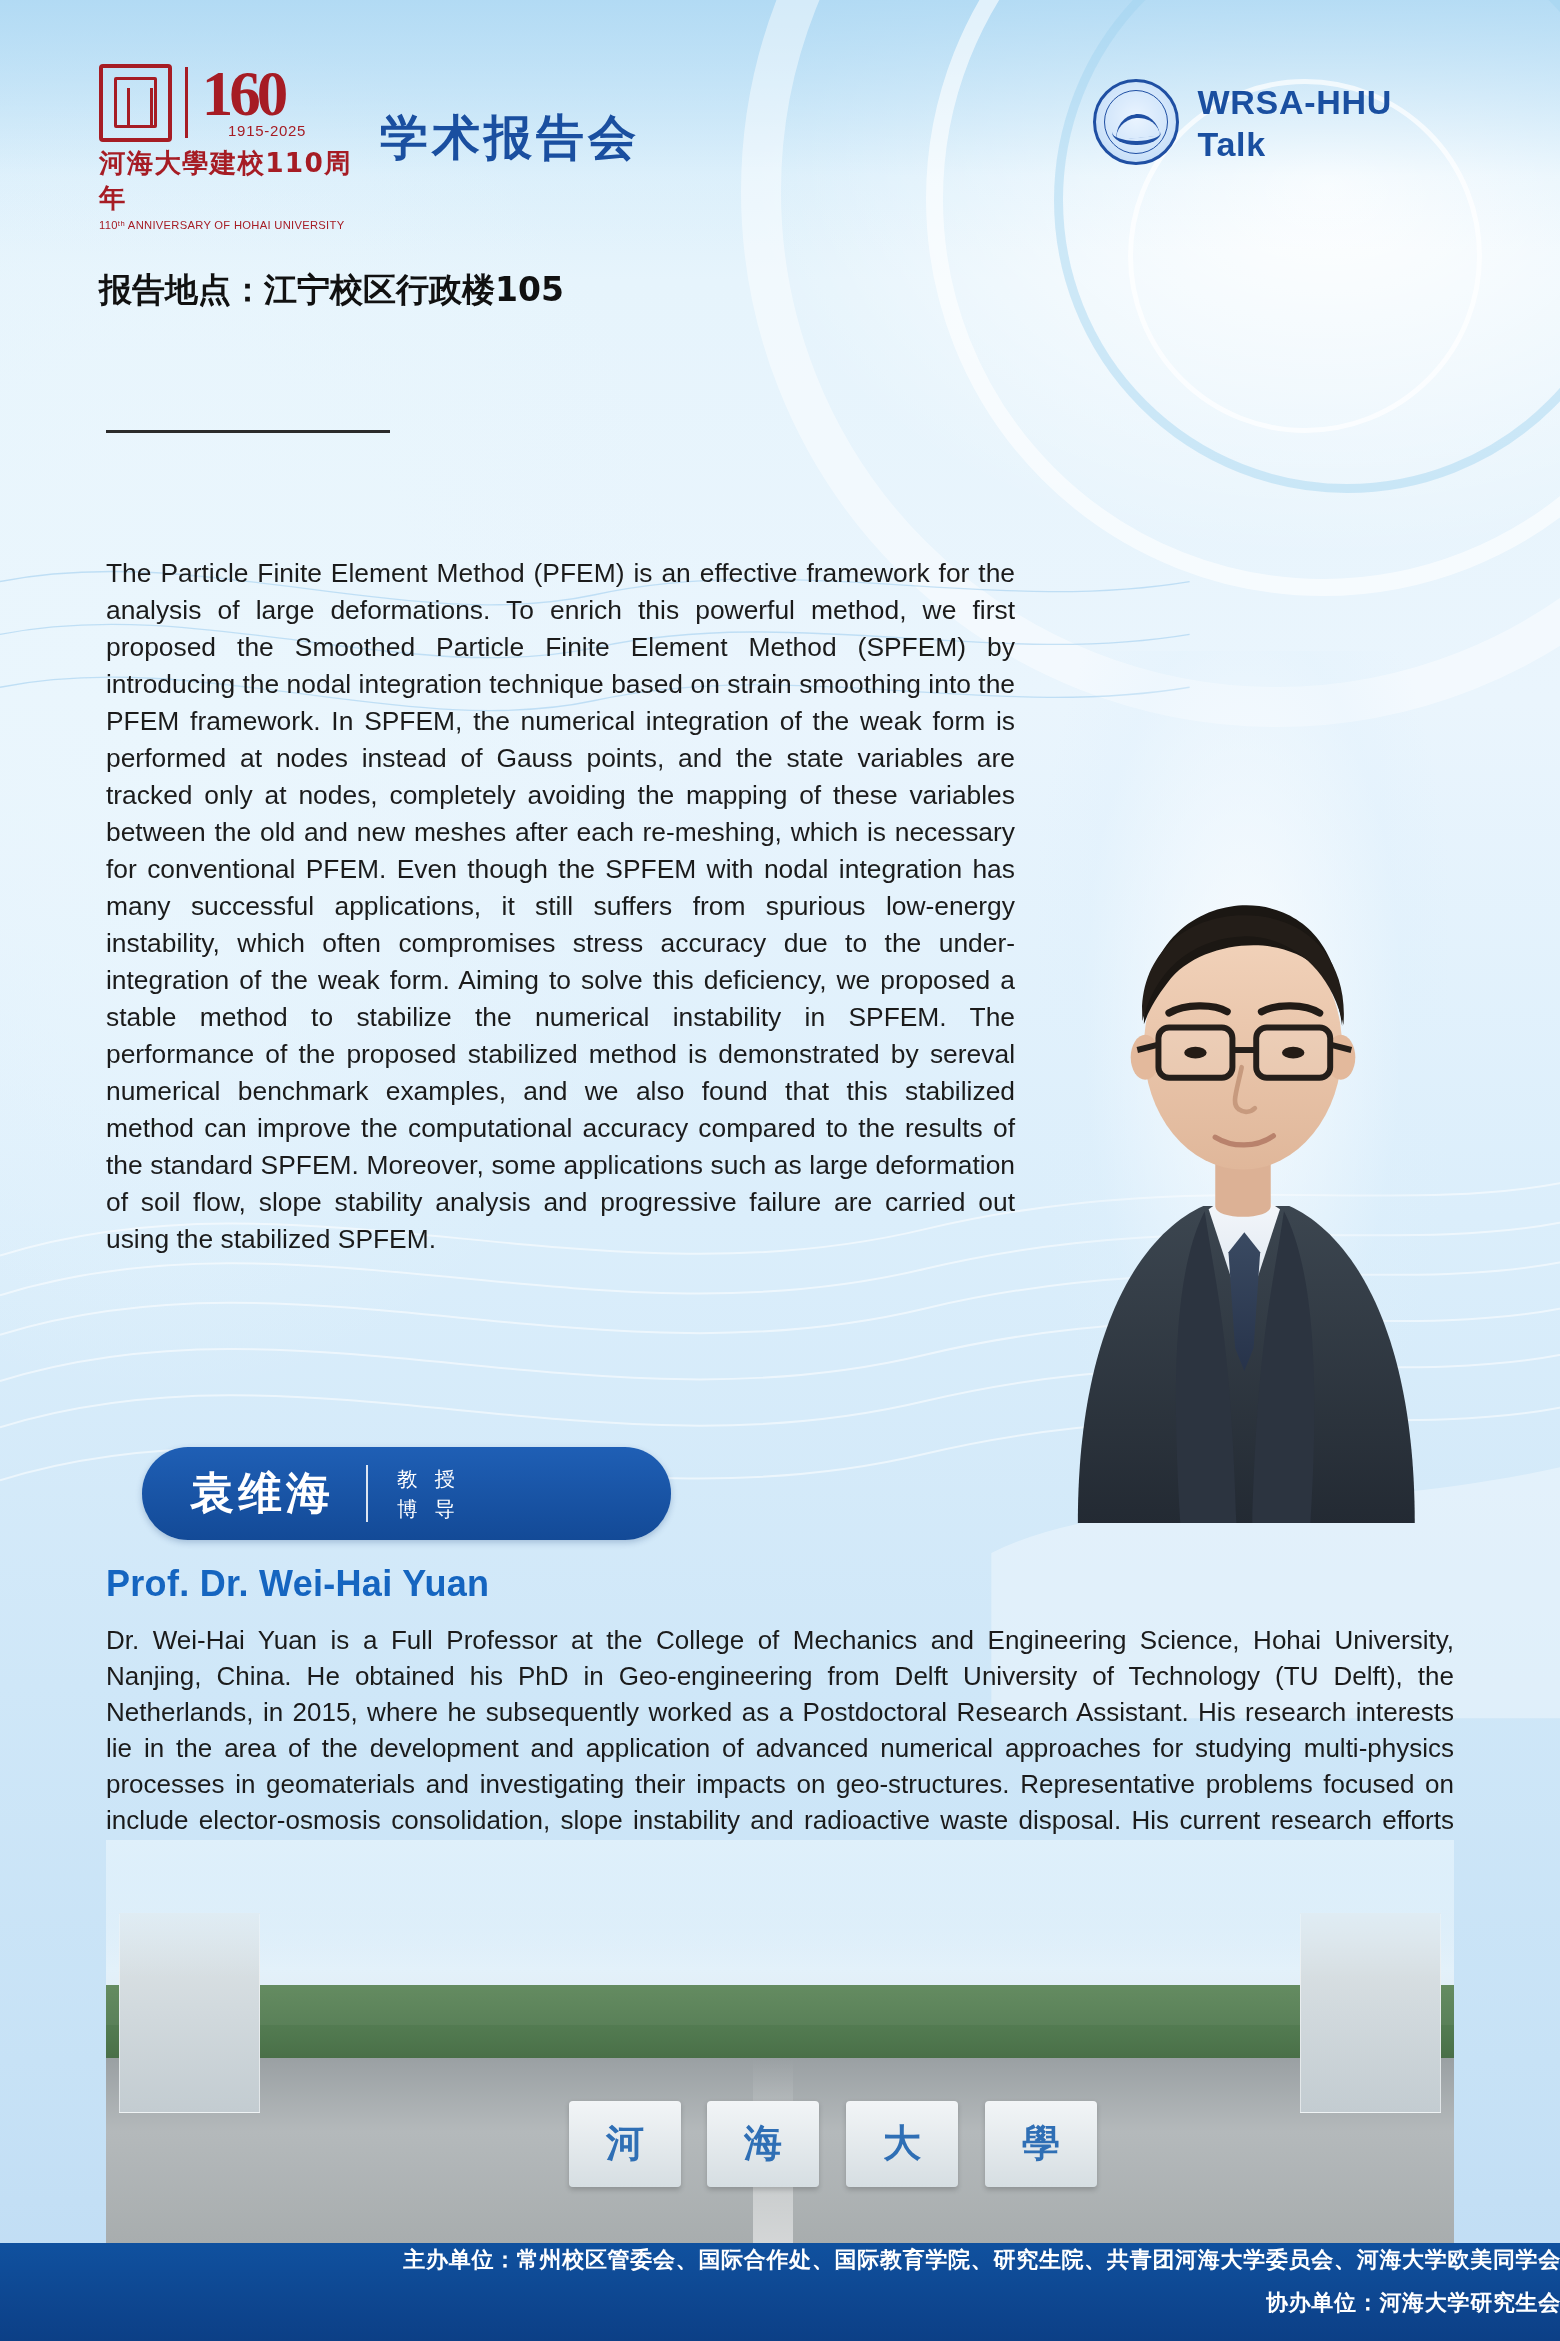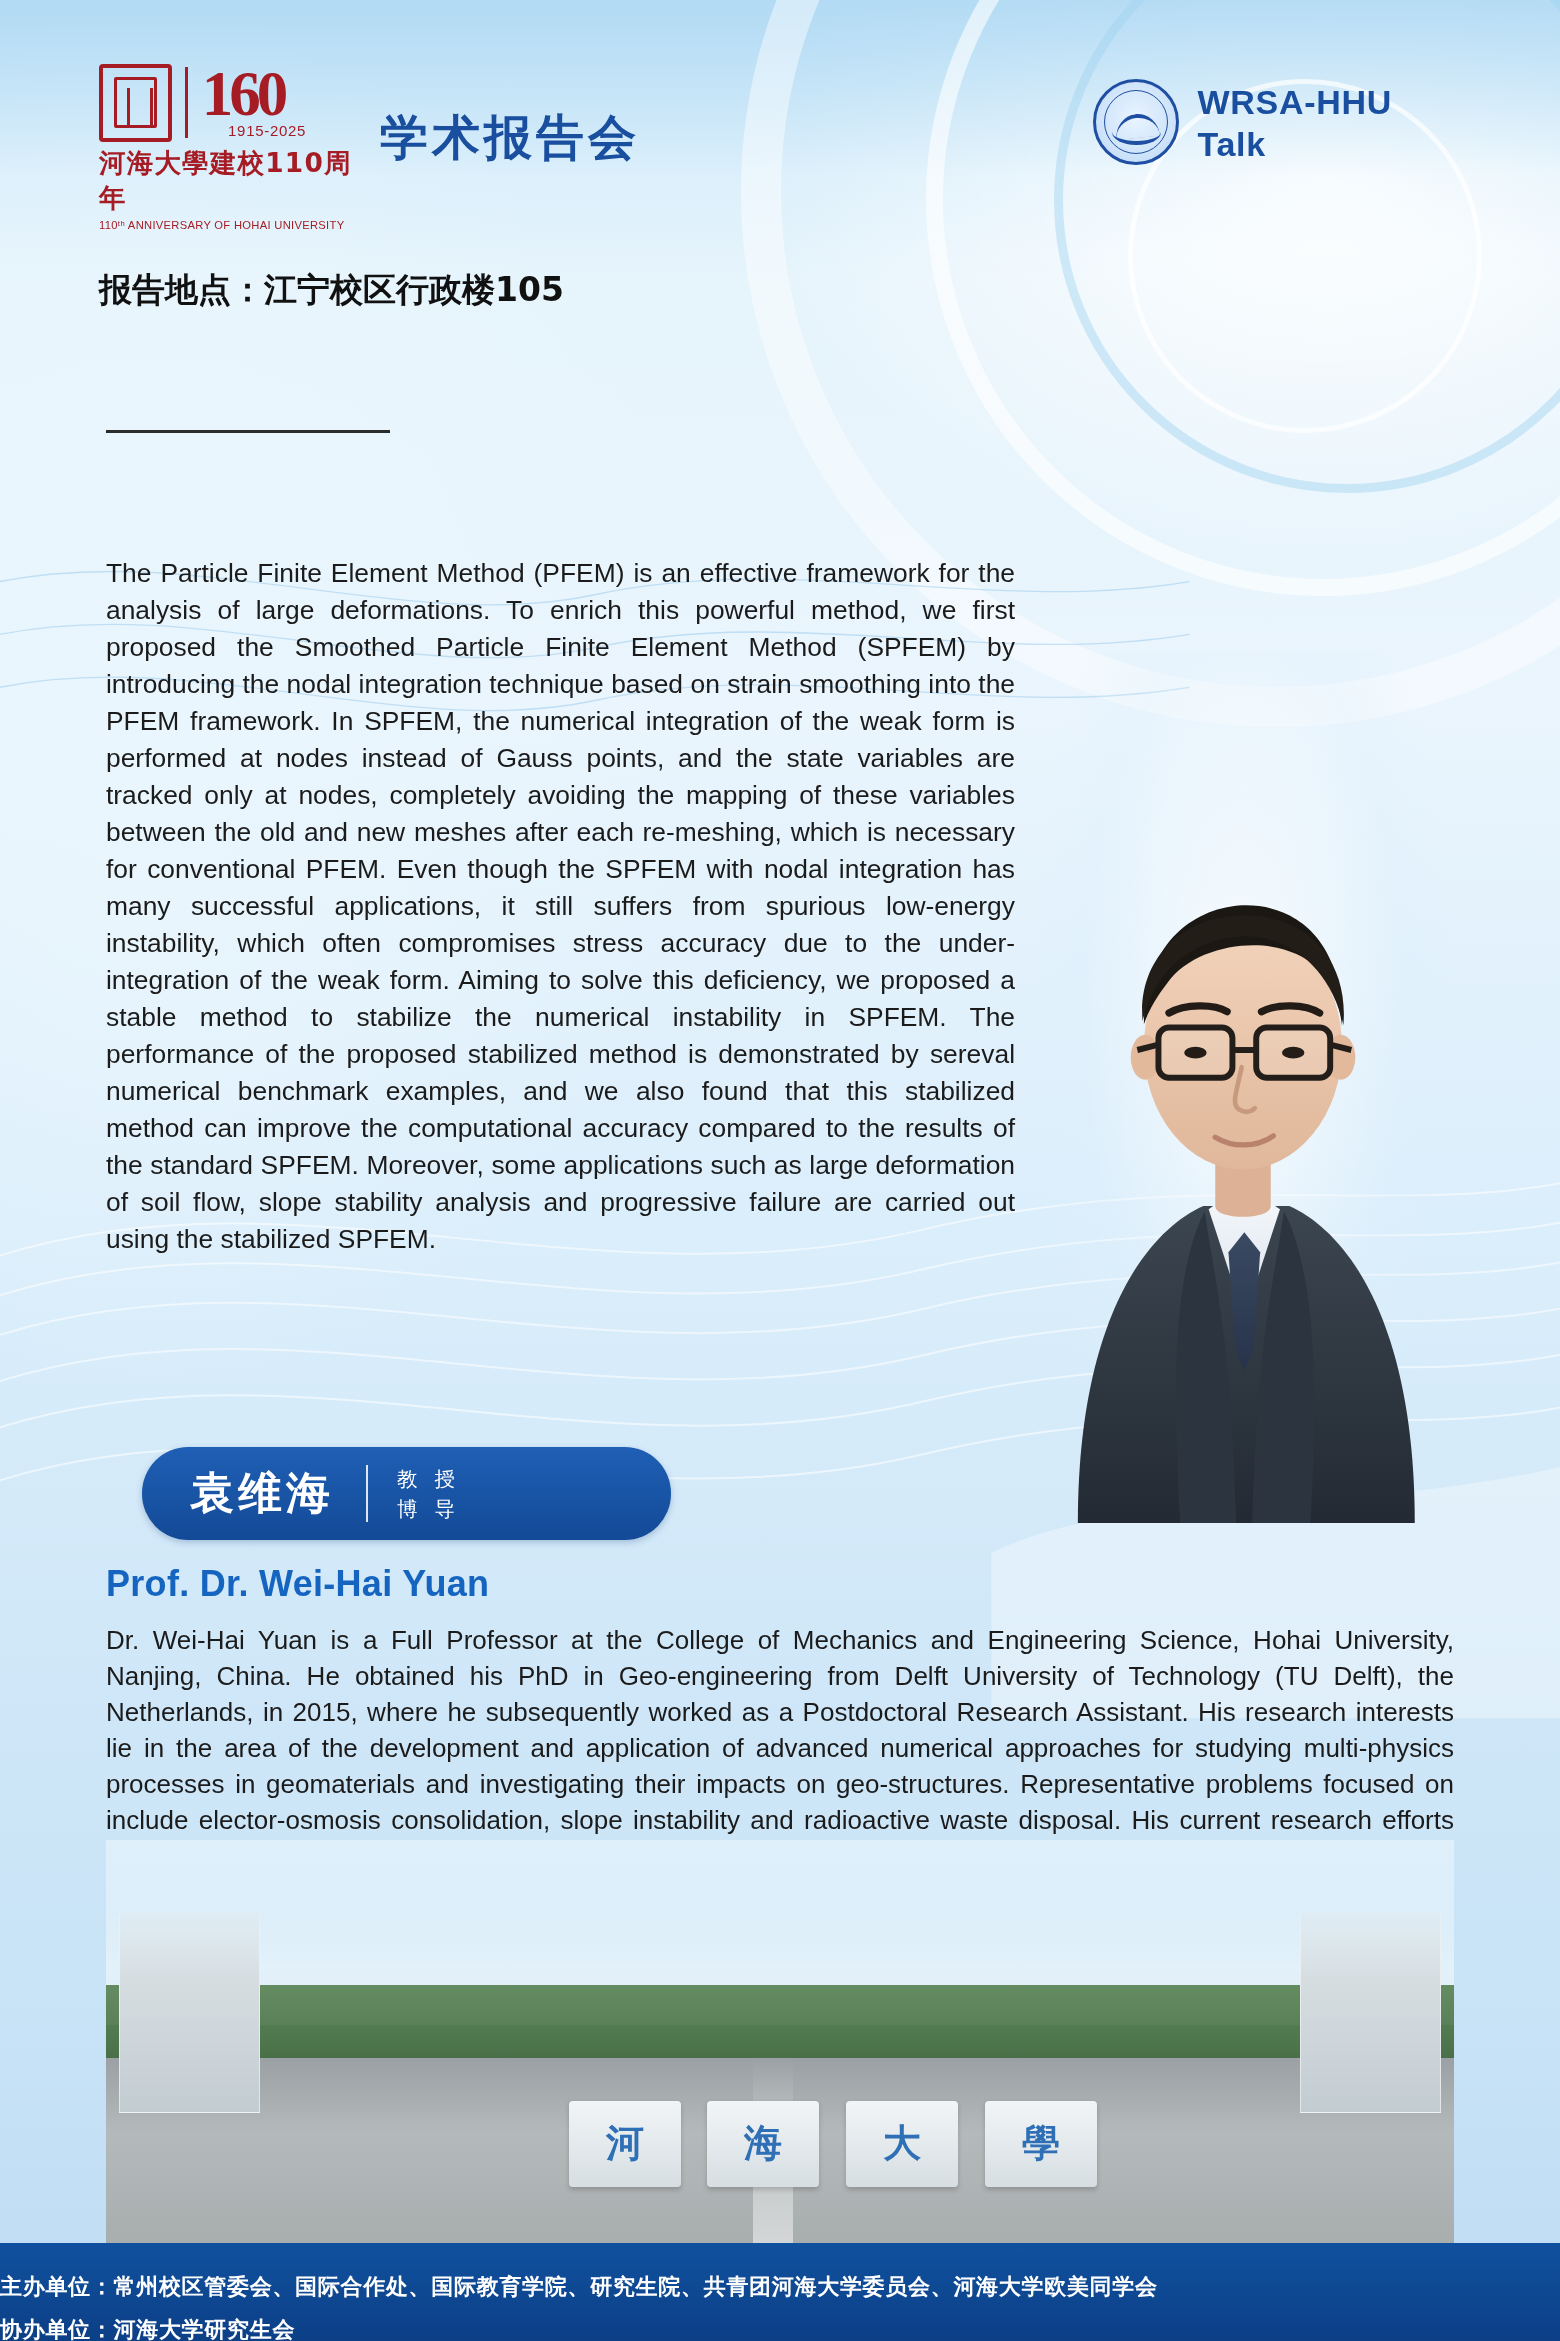--- a/index.html
+++ b/index.html
@@ -341,22 +341,22 @@
     background: linear-gradient(180deg, #dff0fb 0%, rgba(223,240,251,0.75) 40%, rgba(223,240,251,0) 100%);
   }
 
   
   .footer {
     position: absolute;
     left: 0; bottom: 0; width: 100%;
     height: 99px;
     background: linear-gradient(180deg, #10519f 0%, #0c3f86 100%);
     color: #fff;
-    text-align: left;
-    padding-top: 29px;
+    text-align: right;
+    padding-top: 2px;
     box-sizing: border-box;
     font-family: "DejaVu Sans", sans-serif;
   }
   .footer .l1 { font-size: 22px; font-weight: bold; letter-spacing: 0.7px; }
   .footer .l2 { font-size: 22px; font-weight: bold; letter-spacing: 0.7px; margin-top: 13.2px; }
 </style>
 </head>
 <body>
 
 <div class="poster">

